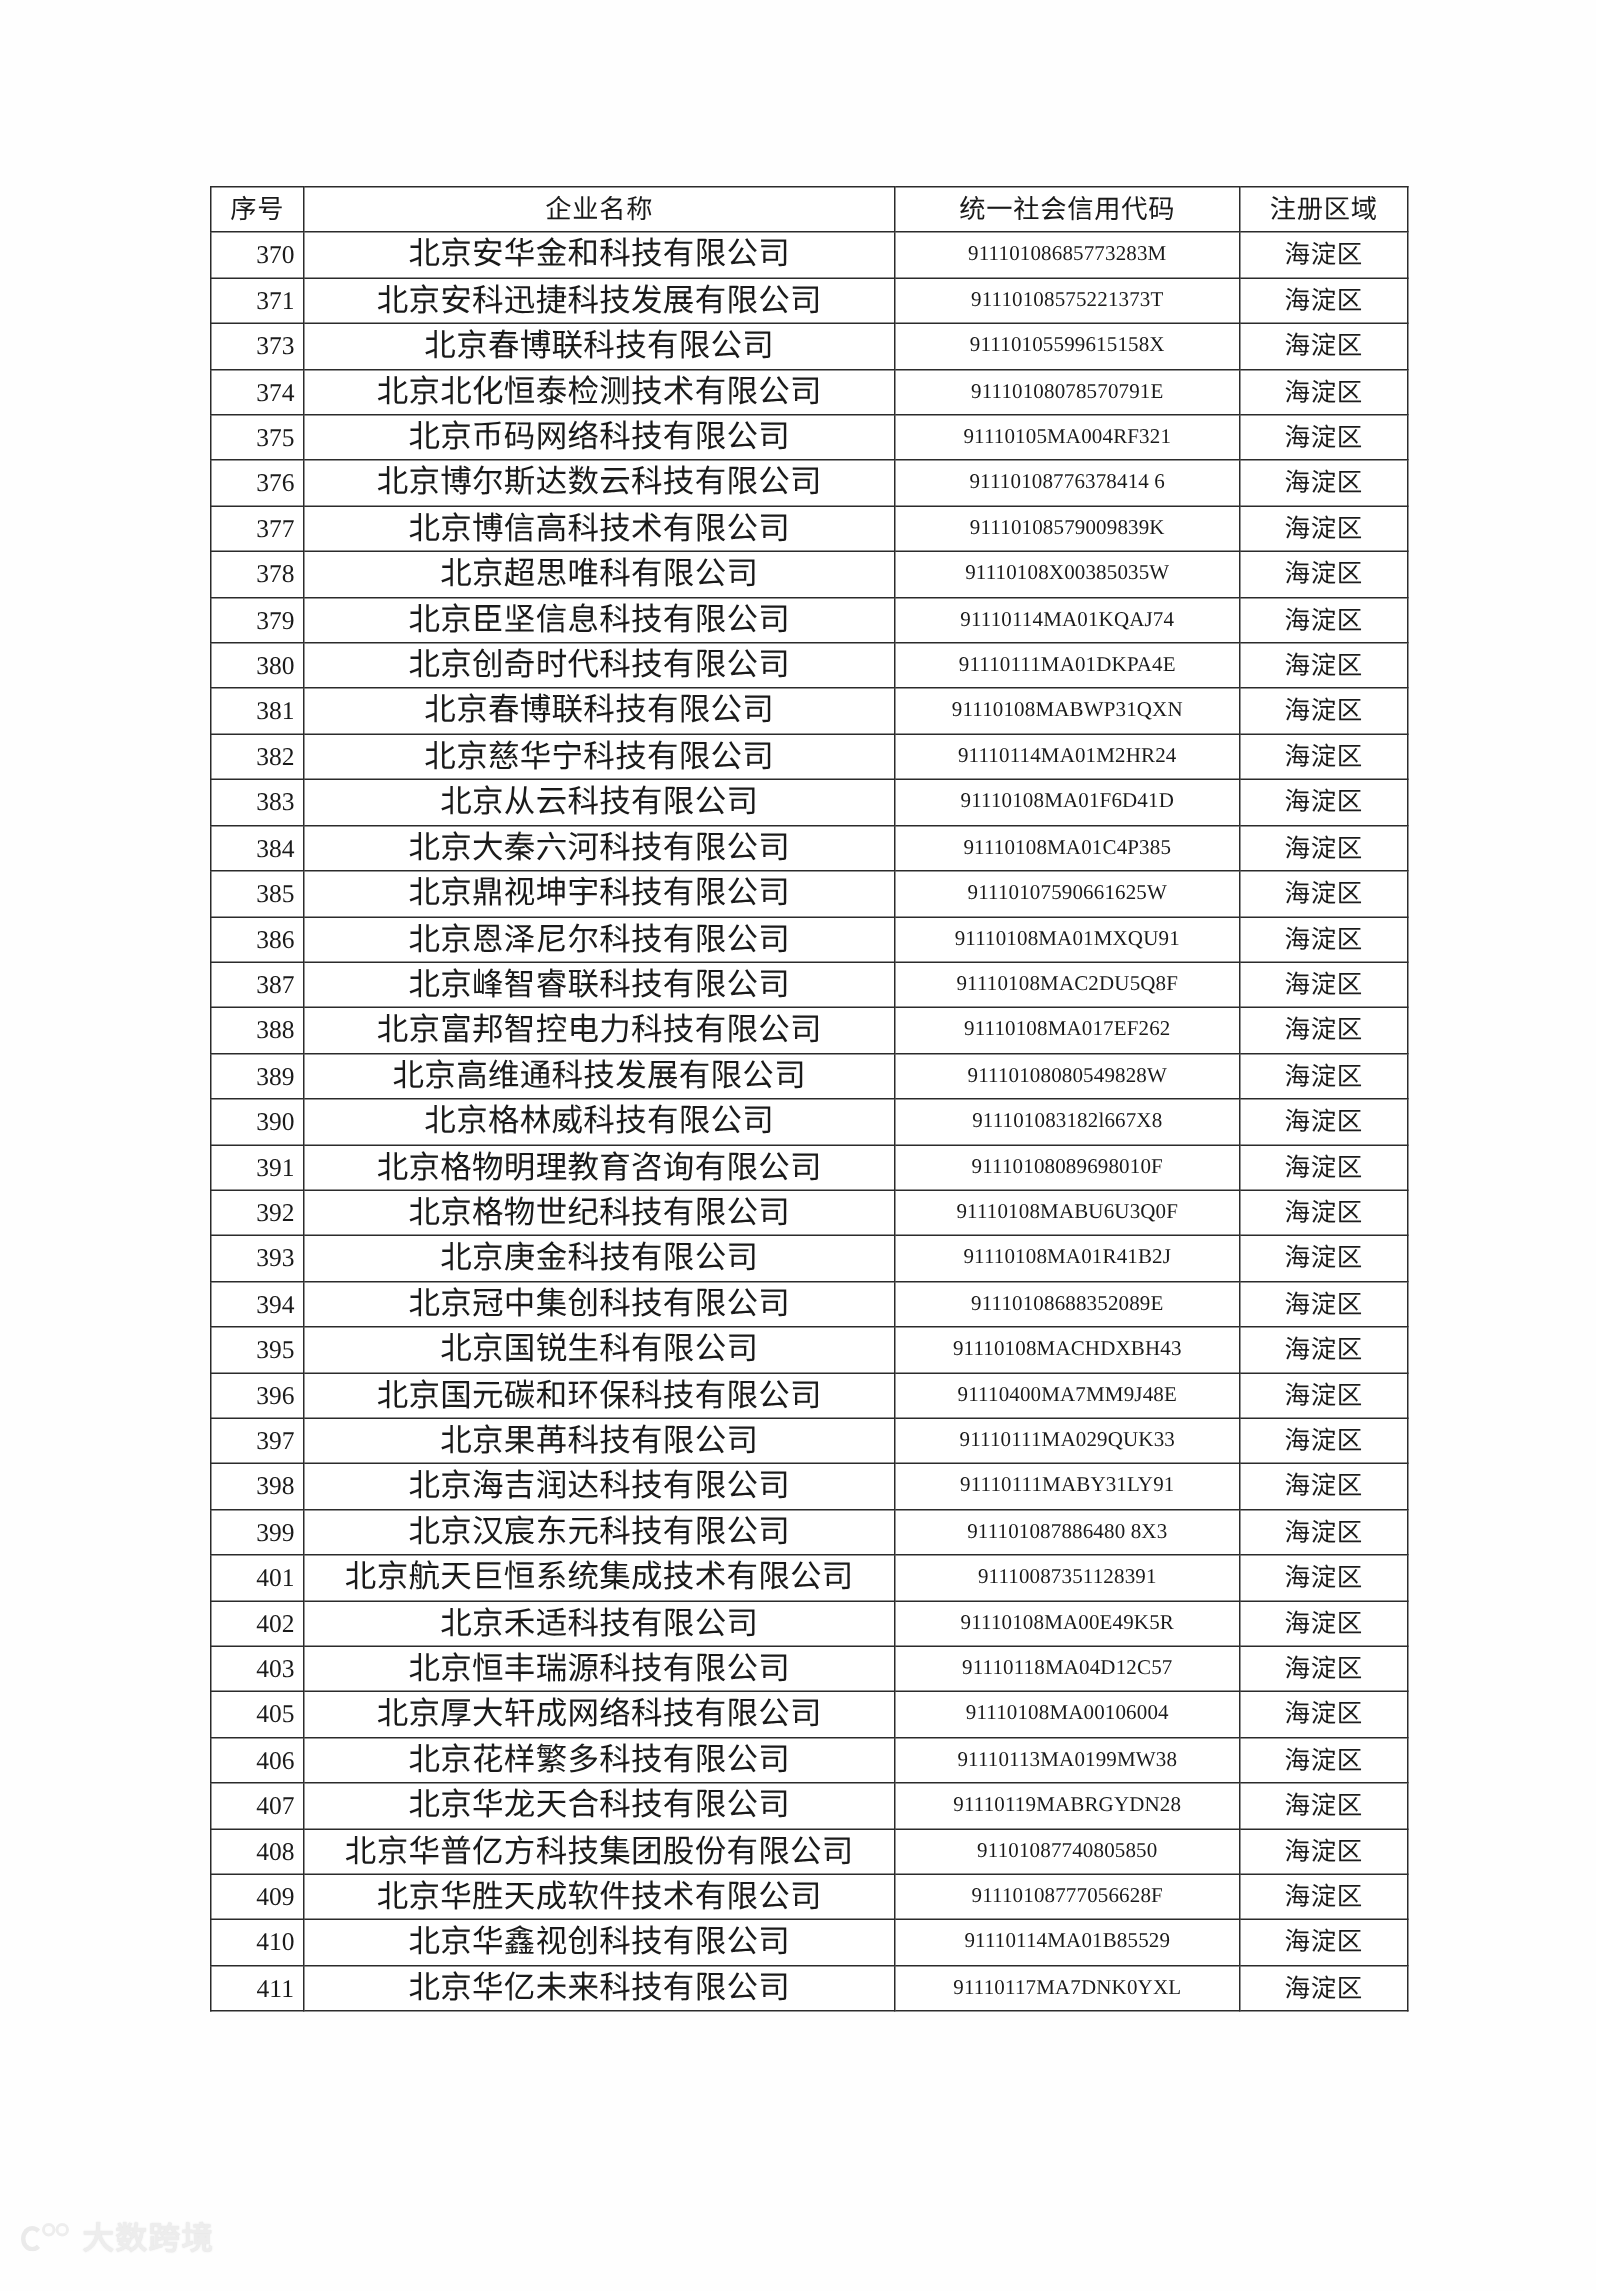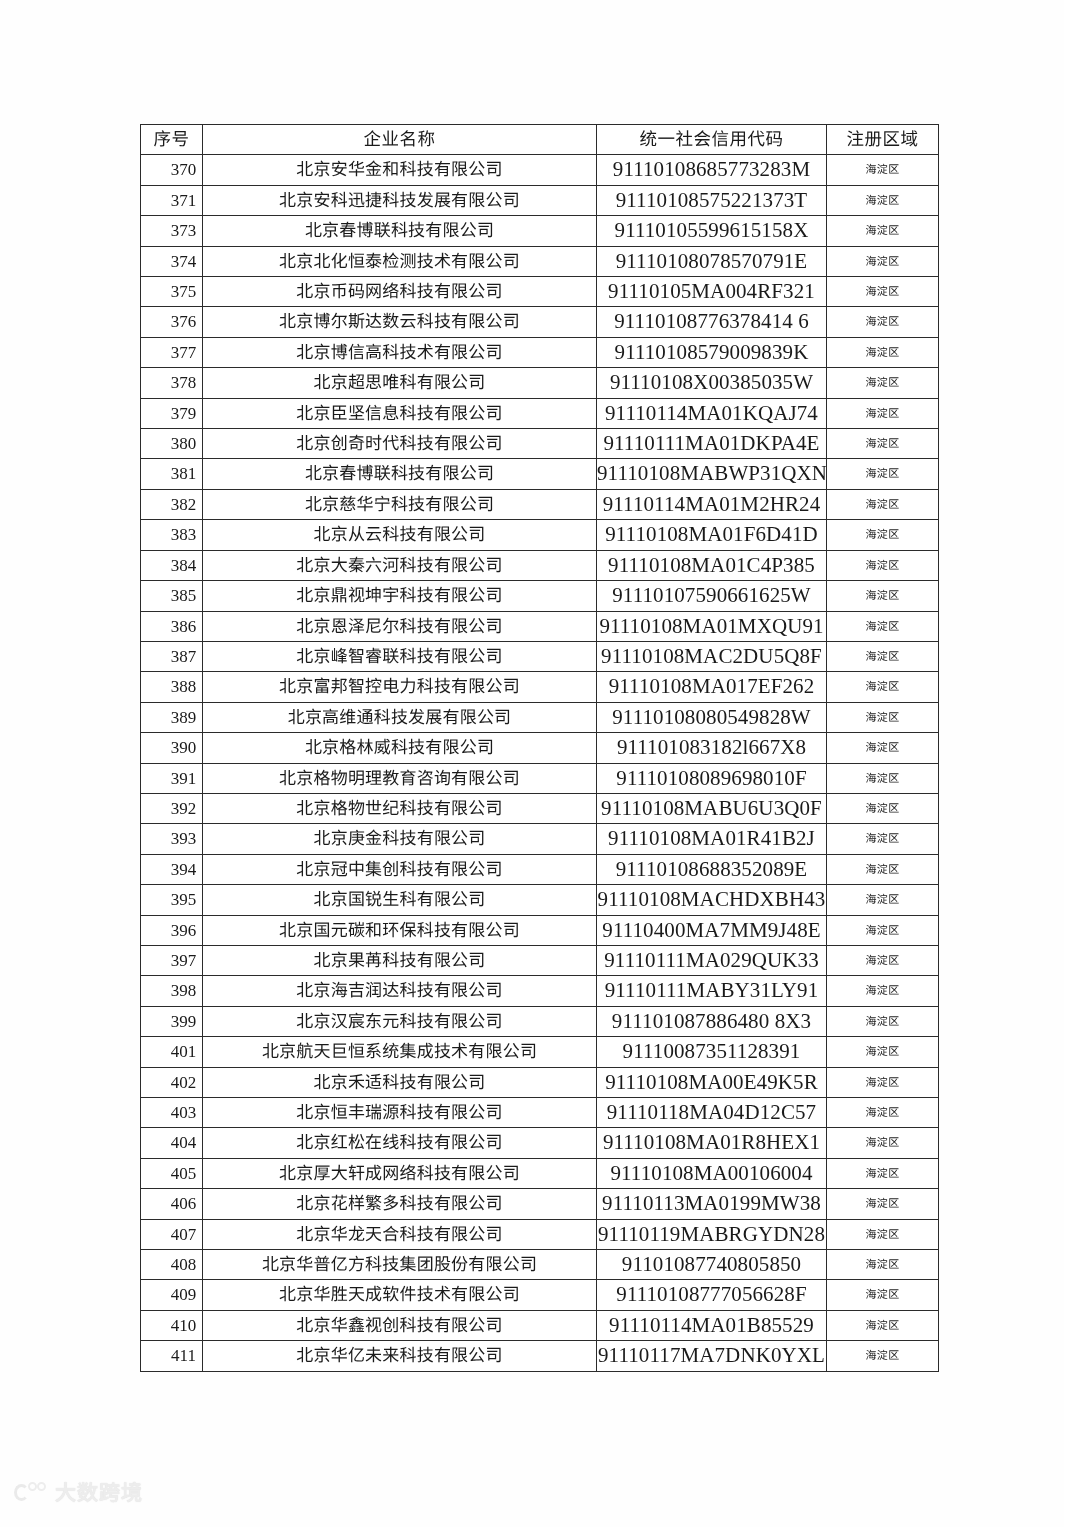--- a/index.html
+++ b/index.html
@@ -63,32 +63,32 @@
     letter-spacing: 0.5px;
   }
 
   table.enterprise-table tbody td.cell-index {
     font-size: 17px;
     font-family: "Liberation Serif", "DejaVu Serif", serif;
     padding-left: 24px;
   }
 
   table.enterprise-table tbody td.cell-name {
-    font-size: 17px;
+    font-size: 21px;
     letter-spacing: 0.2px;
   }
 
   table.enterprise-table tbody td.cell-code {
-    font-size: 21px;
+    font-size: 14px;
     font-family: "Liberation Serif", "DejaVu Serif", serif;
     letter-spacing: 0.1px;
   }
 
   table.enterprise-table tbody td.cell-area {
-    font-size: 11px;
+    font-size: 17px;
     letter-spacing: 0.4px;
   }
 
   
   #watermark {
     position: absolute;
     left: 14px;
     top: 1482px;
     display: flex;
     align-items: center;
@@ -349,26 +349,20 @@
             <td class="cell-code">91110108MA00E49K5R</td>
             <td class="cell-area">海淀区</td>
           </tr>
           <tr>
             <td class="cell-index">403</td>
             <td class="cell-name">北京恒丰瑞源科技有限公司</td>
             <td class="cell-code">91110118MA04D12C57</td>
             <td class="cell-area">海淀区</td>
           </tr>
           <tr>
-            <td class="cell-index">404</td>
-            <td class="cell-name">北京红松在线科技有限公司</td>
-            <td class="cell-code">91110108MA01R8HEX1</td>
-            <td class="cell-area">海淀区</td>
-          </tr>
-          <tr>
             <td class="cell-index">405</td>
             <td class="cell-name">北京厚大轩成网络科技有限公司</td>
             <td class="cell-code">91110108MA00106004</td>
             <td class="cell-area">海淀区</td>
           </tr>
           <tr>
             <td class="cell-index">406</td>
             <td class="cell-name">北京花样繁多科技有限公司</td>
             <td class="cell-code">91110113MA0199MW38</td>
             <td class="cell-area">海淀区</td>

